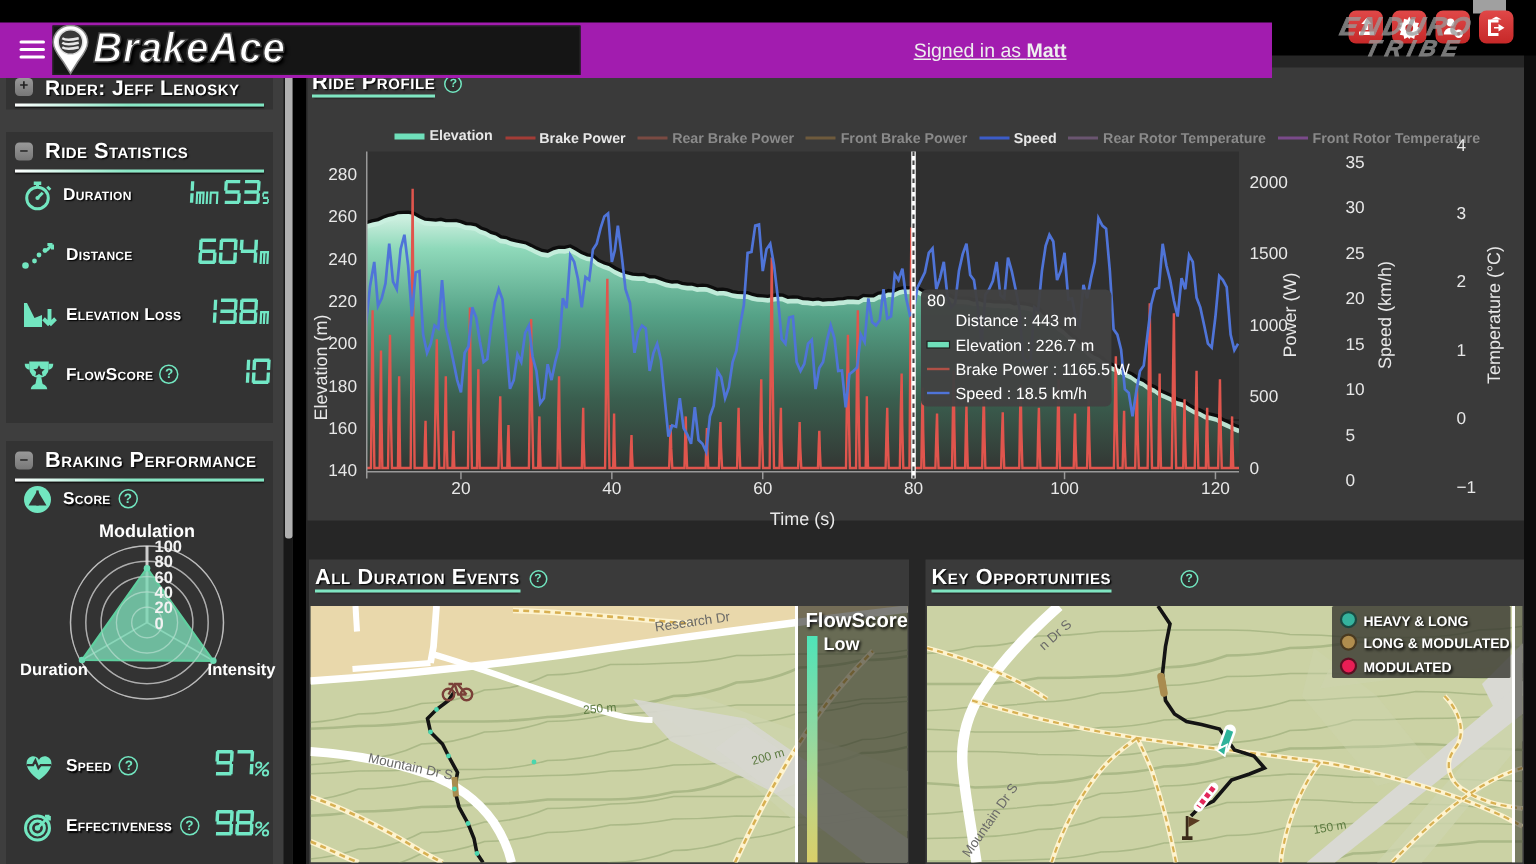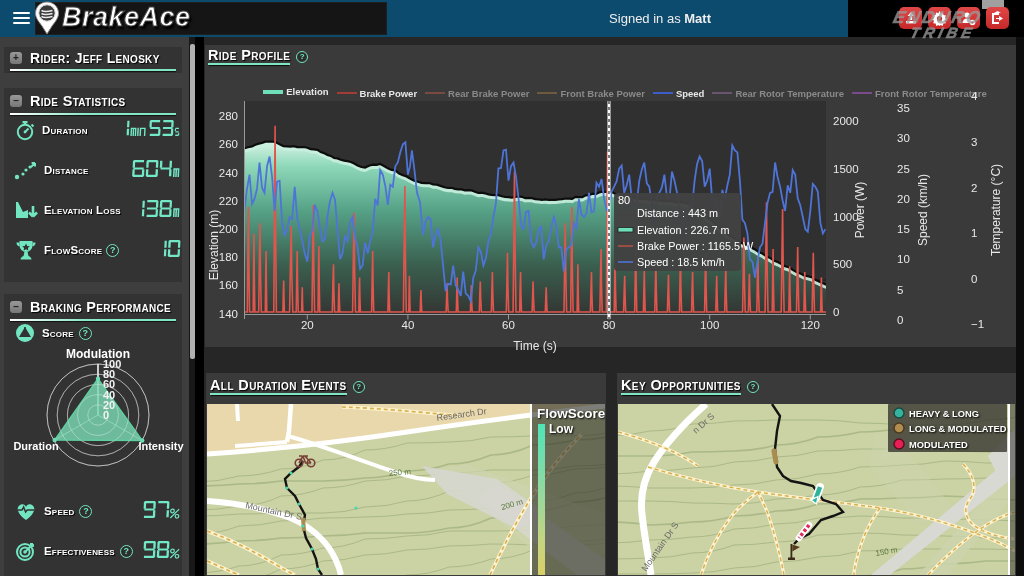--- a/index.html
+++ b/index.html
@@ -1,23 +1,23 @@
 <!DOCTYPE html>
 <html><head><meta charset="utf-8"><style>
 * { margin:0; padding:0; box-sizing:border-box; }
 body { width:1024px; height:576px; background:#000; overflow:hidden;
   font-family:"Liberation Sans", sans-serif; position:relative; }
-.topbar { position:absolute; left:0; top:0; width:848px; height:37px; background:#0c4a6e; z-index:30; }
+.topbar { position:absolute; left:0; top:15px; width:848px; height:37px; background:#a21caf; z-index:30; }
 .burger { position:absolute; left:13px; top:12px; width:17px; }
 .burger div { height:2.3px; background:#fff; margin-bottom:2.5px; border-radius:1px; }
 .logobg { position:absolute; left:35px; top:2px; width:352px; height:33px; background:#151515; border:1px solid #1f1f1f; }
 .logotext { position:absolute; left:62px; top:2px; font-size:27px; font-weight:bold; font-style:italic;
   color:#fff; letter-spacing:0.5px; -webkit-text-stroke:1px #444; text-shadow:1px 1px 0 #000, 2px 2px 2px #000;
   transform:scaleY(1.05); }
-.signed { position:absolute; right:137px; top:11px; font-size:13px; color:#eee; }
+.signed { position:absolute; right:137px; top:11px; font-size:13px; color:#eee;text-decoration:underline; }
 .watermark { position:absolute; right:43px; top:9px; z-index:33; color:#9a9a9a; opacity:0.78;
   font-style:italic; font-weight:bold; text-align:right; transform:skewX(-14deg); line-height:1; -webkit-text-stroke:0.6px #9a9a9a; }
 .wm1 { font-size:17px; letter-spacing:2.5px; display:block; }
 .wm2 { font-size:15px; letter-spacing:4px; display:block; margin-top:-1px; padding-right:3px; }
 .btnrow { position:absolute; right:15px; top:7px; display:flex; z-index:32; }
 .sidebar { position:absolute; left:0; top:37px; width:195px; height:539px; background:#3e3e3e; }
 .sscroll { position:absolute; left:189px; top:37px; width:6px; height:539px; background:#181818; }
 .sthumb { position:absolute; left:190px; top:44px; width:4.5px; height:315px; background:#b0b0b0; border-radius:2px; }
 .sbox { position:absolute; left:4px; background:#333; width:178px; }
 .shead { display:flex; align-items:center; padding:5px 6px 3px 6px; }
@@ -223,21 +223,21 @@
 <stop offset="0.78" stop-color="#c6d47f"></stop>
               <stop offset="1" stop-color="#d9cf69"></stop>
             </linearGradient>
           </defs>
 <text x="330" y="14" font-size="13.5" font-weight="bold" fill="#fff" style="text-shadow:1px 1px 2px #000">FlowScore</text>
 <rect x="331" y="20" width="7" height="151" fill="url(#fsg)"></rect>
 <text x="342" y="29" font-size="12" font-weight="bold" fill="#fff" style="text-shadow:1px 1px 2px #000">Low</text>
 </svg></div>
   </div>
   <div class="panel" style="left:413px; top:336px; width:399px; height:240px;">
-    <div class="phead" style="left:4px; top:4px;">
+    <div class="phead" style="left:4px; top:4px;gap:40px;">
         <span class="ptitle">Key Opportunities</span>
       <span style="margin-left:6px"><span style="display:inline-block;width:12px;height:12px;border-radius:50%;border:1.5px solid #72e6c0;color:#72e6c0;font-size:8px;line-height:10px;text-align:center;font-weight:bold;vertical-align:middle;background:#2e2e2e">?</span></span>
       </div>
     <div style="position:absolute; left:1px; top:31px;"><svg width="397" height="171" viewBox="0 0 397 171" font-family="Liberation Sans, sans-serif">
 <rect width="397" height="171" fill="#cbd2a4"></rect>
 <path d="M-10,32 Q11,32 32,27 Q53,27 74,20 Q95,20 116,17 Q137,17 158,16 Q179,16 200,16 Q221,16 242,19 Q263,19 284,21 Q305,21 326,21 Q347,21 368,16 Q389,16 410,11" fill="none" stroke="#7f975f" stroke-width="1.0" opacity="0.42"></path>
           <path d="M-10,52 Q11,52 32,52 Q53,52 74,48 Q95,48 116,47 Q137,47 158,41 Q179,41 200,33 Q221,33 242,28 Q263,28 284,24 Q305,24 326,24 Q347,24 368,27 Q389,27 410,28" fill="none" stroke="#7f975f" stroke-width="1.7" opacity="0.42"></path>
           <path d="M-10,70 Q11,70 32,67 Q53,67 74,64 Q95,64 116,58 Q137,58 158,53 Q179,53 200,47 Q221,47 242,45 Q263,45 284,45 Q305,45 326,47 Q347,47 368,48 Q389,48 410,49" fill="none" stroke="#7f975f" stroke-width="1.0" opacity="0.42"></path>
           <path d="M-10,82 Q11,82 32,84 Q53,84 74,84 Q95,84 116,81 Q137,81 158,76 Q179,76 200,70 Q221,70 242,63 Q263,63 284,61 Q305,61 326,57 Q347,57 368,59 Q389,59 410,59" fill="none" stroke="#7f975f" stroke-width="1.0" opacity="0.42"></path>
           <path d="M-10,97 Q11,97 32,97 Q53,97 74,99 Q95,99 116,100 Q137,100 158,95 Q179,95 200,91 Q221,91 242,83 Q263,83 284,76 Q305,76 326,75 Q347,75 368,74 Q389,74 410,74" fill="none" stroke="#7f975f" stroke-width="1.0" opacity="0.42"></path>

